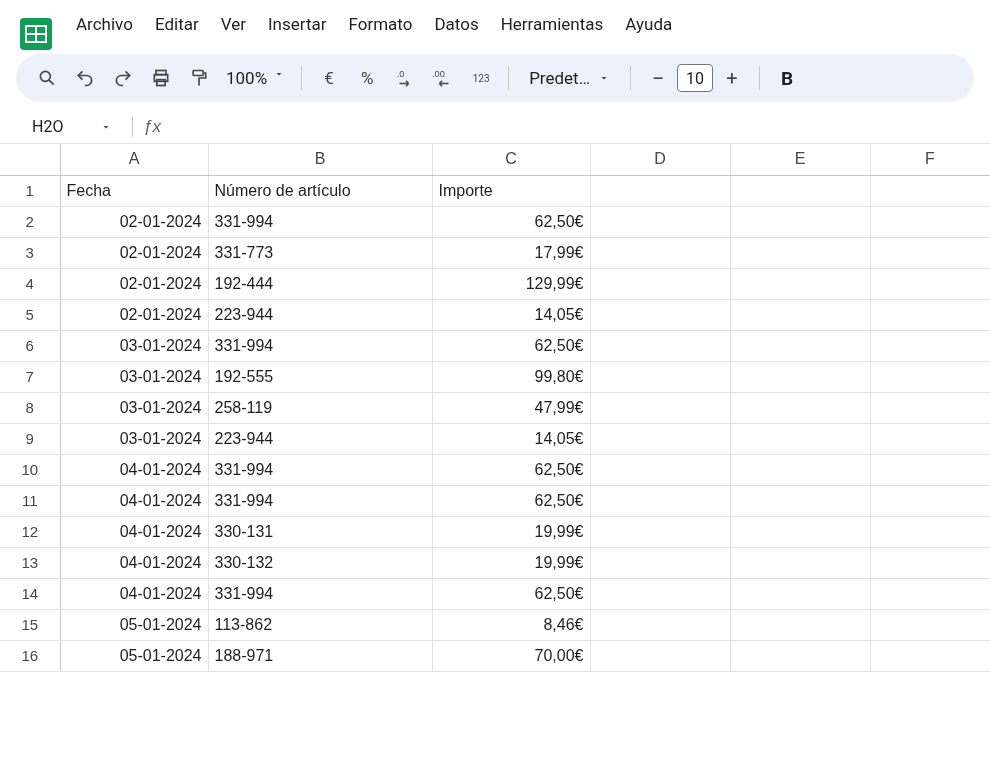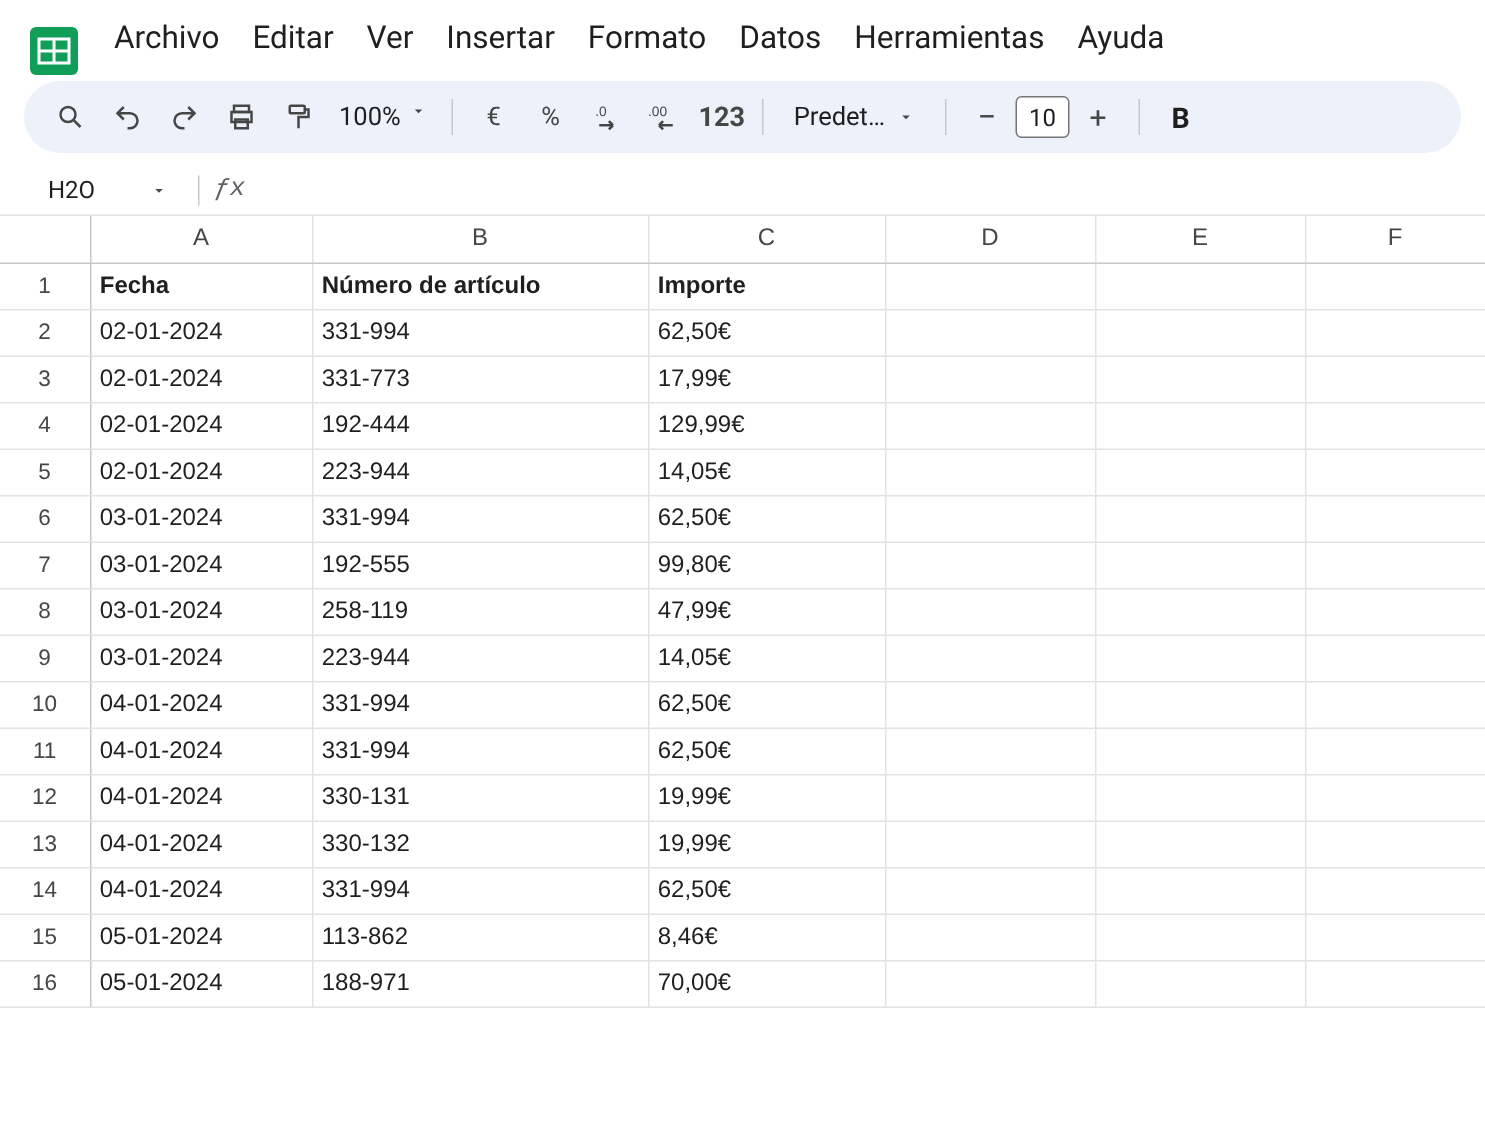--- a/index.html
+++ b/index.html
@@ -6,50 +6,50 @@
 body { font-family: 'Google Sans', Roboto, Arial, sans-serif; background: #fff; color: #1f1f1f; width: 990px; height: 760px; overflow: hidden; }
 
 
 .header { display: flex; align-items: flex-start; padding: 8px 16px 0 16px; gap: 10px; }
 .logo { width: 40px; height: 40px; margin-top: 6px; flex-shrink: 0; }
 .header-main { flex: 1; }
 .title-row { display: flex; align-items: center; gap: 14px; height: 36px; }
 .doc-title { font-size: 22px; color: #1f1f1f; padding: 2px 6px; }
 .title-icon { width: 22px; height: 22px; display: flex; align-items: center; justify-content: center; color: #5f6368; cursor: pointer; }
 .menubar { display: flex; gap: 2px; padding: 2px 0 10px 0; }
-.menu-item { padding: 4px 10px; font-size: 21px; color: #1f1f1f; cursor: pointer; border-radius: 4px; }
+.menu-item { padding: 4px 10px; font-size: 17px; color: #1f1f1f; cursor: pointer; border-radius: 4px; }
 
 
 .toolbar-wrap { padding: 0 16px 12px 16px; }
 .toolbar { background: #edf2fa; border-radius: 28px; height: 48px; display: flex; align-items: center; padding: 0 14px; gap: 4px; }
 .tbtn { width: 34px; height: 34px; display: flex; align-items: center; justify-content: center; color: #444746; cursor: pointer; border-radius: 4px; }
 .tsep { width: 1px; height: 24px; background: #c7c7c7; margin: 0 6px; }
 .zoom { display: flex; align-items: flex-start; gap: 6px; padding: 0 6px; cursor: pointer; font-size: 17px; color: #1f1f1f; }
 .font-sel { display: flex; align-items: center; gap: 8px; padding: 0 10px; cursor: pointer; font-size: 17px; color: #1f1f1f; min-width: 100px; }
 .font-size-box { display: flex; align-items: center; gap: 2px; }
 .font-size-input { width: 36px; height: 28px; border: 1px solid #747775; border-radius: 4px; text-align: center; font-size: 16px; background: #fff; display: flex; align-items: center; justify-content: center; }
 .bold-btn { font-weight: 700; font-size: 19px; width: 34px; text-align: center; cursor: pointer; }
 
 
 .fx-row { display: flex; align-items: center; height: 30px; padding: 2px 0 6px 24px; border-bottom: 1px solid #e1e3e1; }
 .name-box { width: 98px; font-size: 16px; padding-left: 8px; display: flex; align-items: center; justify-content: space-between; cursor: text; }
 .name-box-arrow { color: #5f6368; padding-right: 10px; }
 .fx-sep { width: 1px; height: 20px; background: #c7c7c7; margin: 0 10px; }
-.fx-icon { color: #5f6368; font-style: italic; font-family: Liberation Mono, monospace; font-size: 17px; }
+.fx-icon { color: #5f6368; font-style: italic; font-family: Liberation Sans, sans-serif; font-size: 17px; }
 
 
 .grid-wrap { position: relative; }
 table.sheet { border-collapse: collapse; table-layout: fixed; width: 990px; }
 .sheet th, .sheet td { border: 1px solid #e1e3e1; font-size: 16px; font-family: Arial, sans-serif; height: 31px; padding: 0 6px; overflow: hidden; white-space: nowrap; }
 .sheet .corner { width: 60px; background: #fff; border-top: none; border-left: none; }
 .sheet thead th.colh { background: #fff; color: #444746; font-weight: 400; text-align: center; border-top: none; }
 .sheet thead th.colh:first-of-type { border-left: none; }
 .sheet tbody th.rowh { width: 60px; background: #fff; color: #444746; font-weight: 400; text-align: center; border-left: none; font-size: 15px; }
-.sheet tbody tr:first-child td { font-weight: 700; }
-.sheet td.r { }
+.sheet tbody tr:first-child td { font-weight: 400; }
+.sheet td.r { text-align: right; }
 .sheet td.l { text-align: left; }
 .colA { width: 148px; }
 .colB { width: 224px; }
 .colC { width: 158px; }
 .colD { width: 140px; }
 .colE { width: 140px; }
 .colF { width: 120px; }
 thead th { border-bottom: 1px solid #c7c7c7 !important; }
 .sheet tbody th.rowh, .sheet .corner { border-right: 1px solid #c7c7c7 !important; }
 
@@ -128,21 +128,21 @@
           <text x="3" y="11" font-size="10" font-family="Arial">.0</text>
           <path d="M6 18h10m0 0-3-3m3 3-3 3" stroke="#444746" stroke-width="1.8" fill="none"></path>
         </svg>
       </span>
     <span class="tbtn">
         <svg width="26" height="22" viewBox="0 0 28 24" fill="#444746">
           <text x="2" y="11" font-size="10" font-family="Arial">.00</text>
           <path d="M20 18H10m0 0 3-3m-3 3 3 3" stroke="#444746" stroke-width="1.8" fill="none"></path>
         </svg>
       </span>
-    <span class="tbtn" style="font-size:18px;font-weight:bold;">123</span>
+    <span class="tbtn" style="font-size:10px;">123</span>
     <span class="tsep"></span>
     <span class="font-sel">
       <span>Predet…</span>
       <svg width="12" height="12" viewBox="0 0 24 24" fill="#444746">
           <path d="M7 10l5 5 5-5z"></path>
         </svg>
     </span>
     <span class="tsep"></span>
     <span class="font-size-box">
       <span class="tbtn" style="font-size:22px;">−</span>

